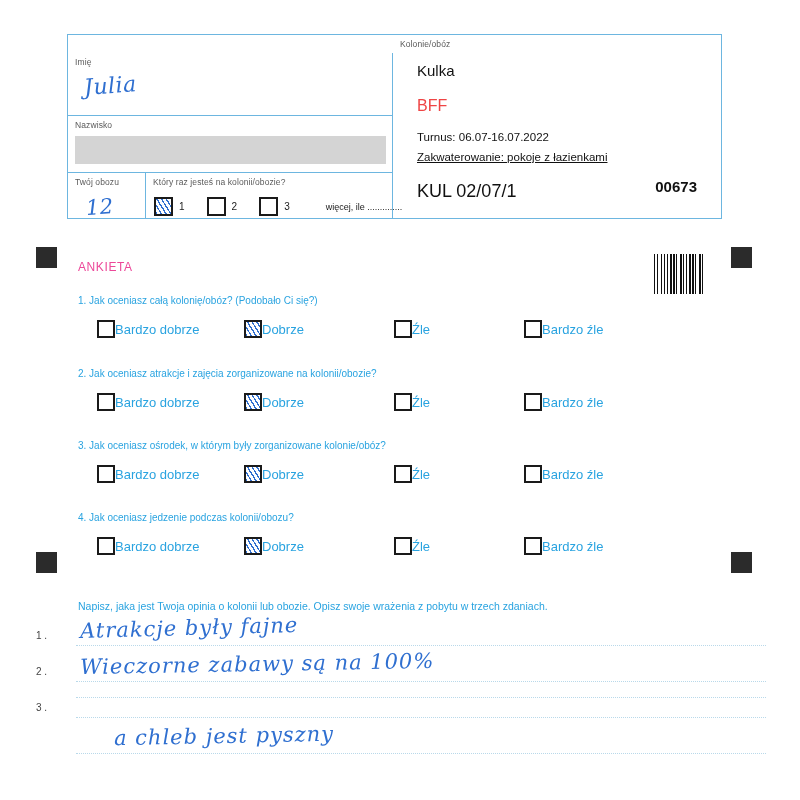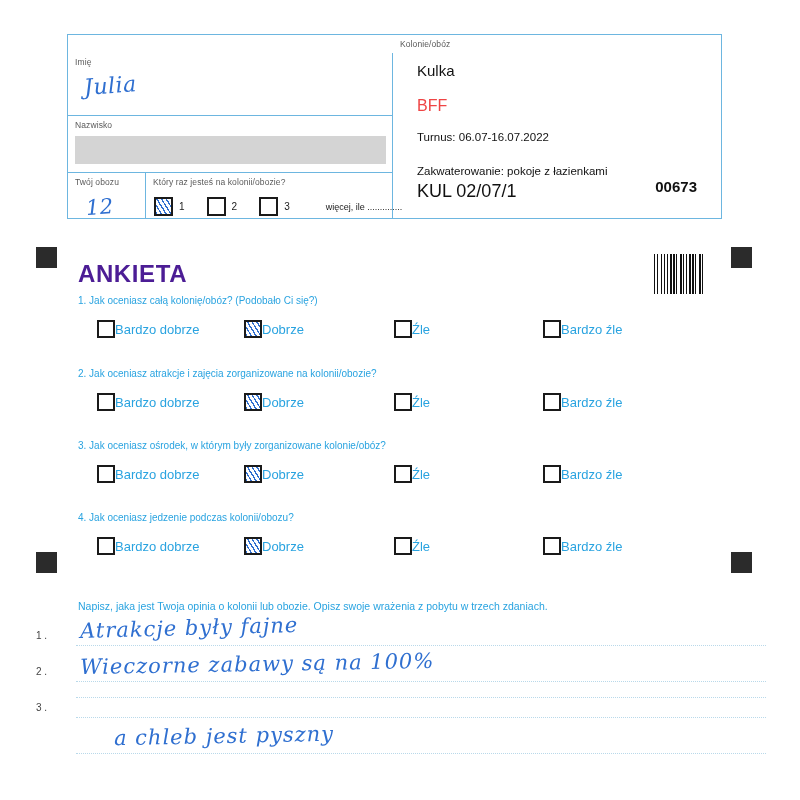--- a/index.html
+++ b/index.html
@@ -159,21 +159,21 @@
     font-size: 16px;
     color: #ef4444;
   }
   .camp-line {
     position: absolute;
     left: 24px;
     font-size: 11.5px;
     color: #111;
   }
   .camp-turnus { top: 96px; }
-  .camp-zakw { top: 130px; }
+  .camp-zakw { top: 116px; text-decoration: underline; }
   .camp-kul {
     position: absolute;
     left: 24px;
     top: 146px;
     font-size: 18px;
     color: #111;
   }
   .camp-code {
     position: absolute;
     right: 24px;
@@ -193,23 +193,23 @@
   .mark-tl { left: 36px; top: 247px; }
   .mark-tr { left: 731px; top: 247px; }
   .mark-bl { left: 36px; top: 552px; }
   .mark-br { left: 731px; top: 552px; }
 
   
   .ankieta-title {
     position: absolute;
     left: 78px;
     top: 260px;
-    font-size: 24px;
-    font-weight: bold;
-    color: #4c1d95;
+    font-size: 12px;
+    font-weight: normal;
+    color: #ec4899;
     letter-spacing: .6px;
   }
   .barcode {
     position: absolute;
     left: 654px;
     top: 254px;
     width: 50px;
     height: 40px;
     background:
       repeating-linear-gradient(
@@ -243,21 +243,21 @@
   .opt .cbox { width: 18px; height: 18px; }
   .opt-label {
     font-size: 13px;
     color: #29a3e0;
     margin-left: 0;
     white-space: nowrap;
   }
   .opt-0 { left: 19px; }
   .opt-1 { left: 166px; }
   .opt-2 { left: 316px; }
-  .opt-3 { left: 465px; }
+  .opt-3 { left: 446px; }
 
   
   .opinion-prompt {
     position: absolute;
     left: 78px;
     top: 600px;
     font-size: 10.5px;
     color: #29a3e0;
   }
   .lines { position: absolute; left: 36px; top: 618px; width: 730px; }

